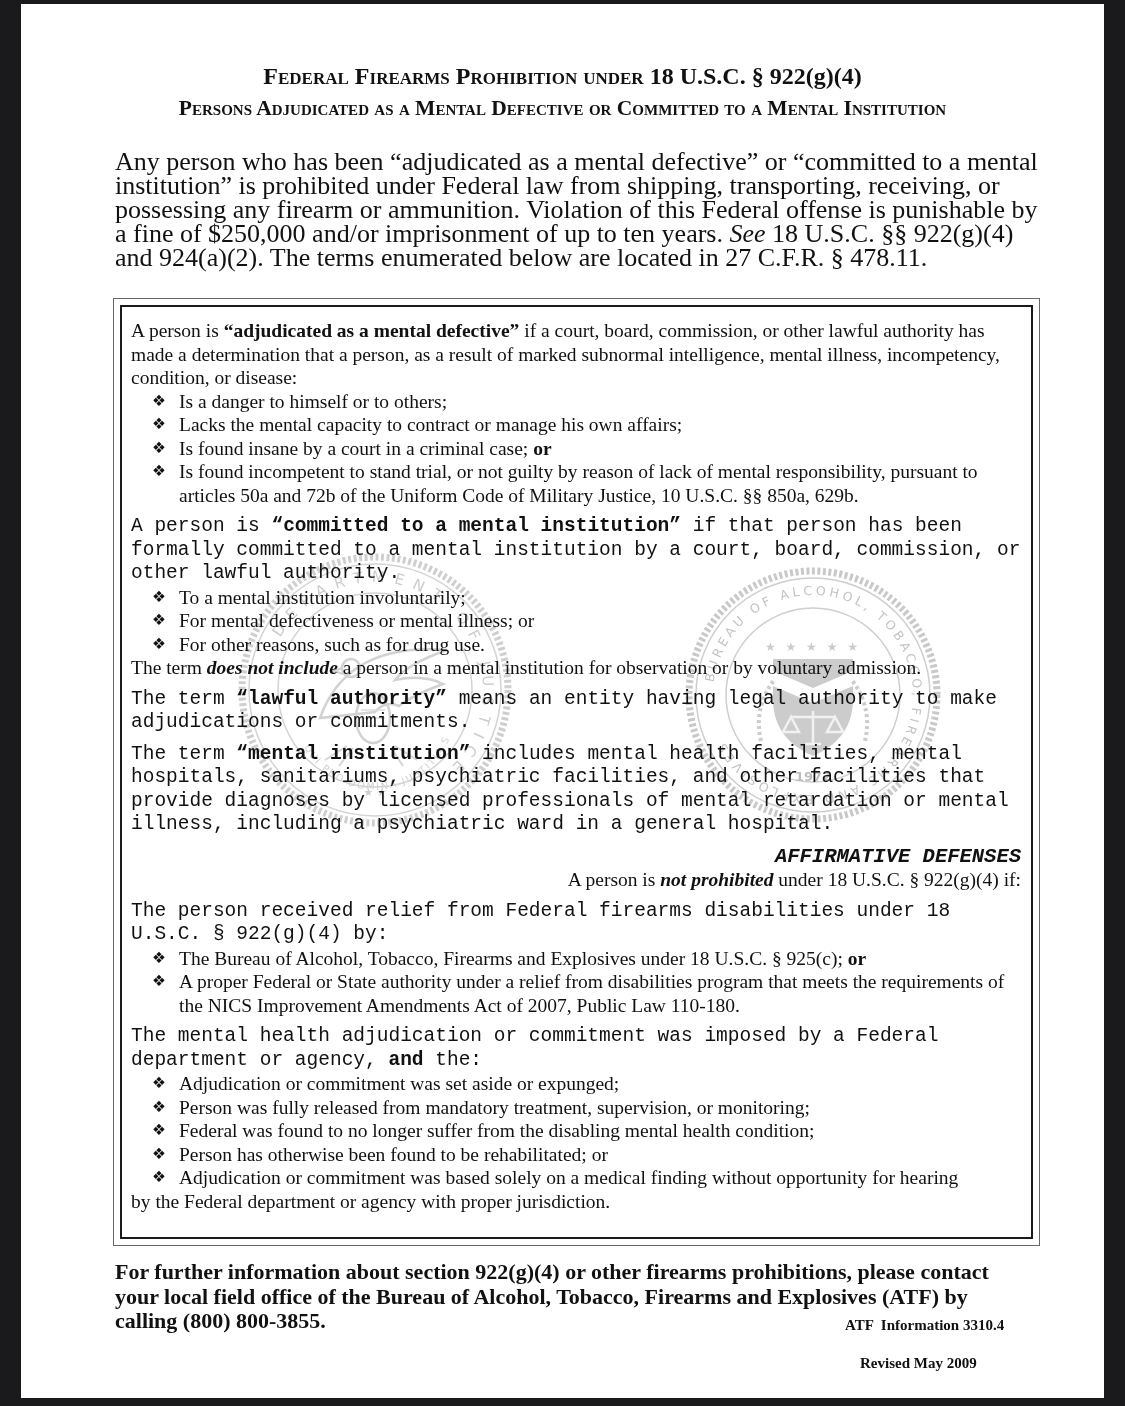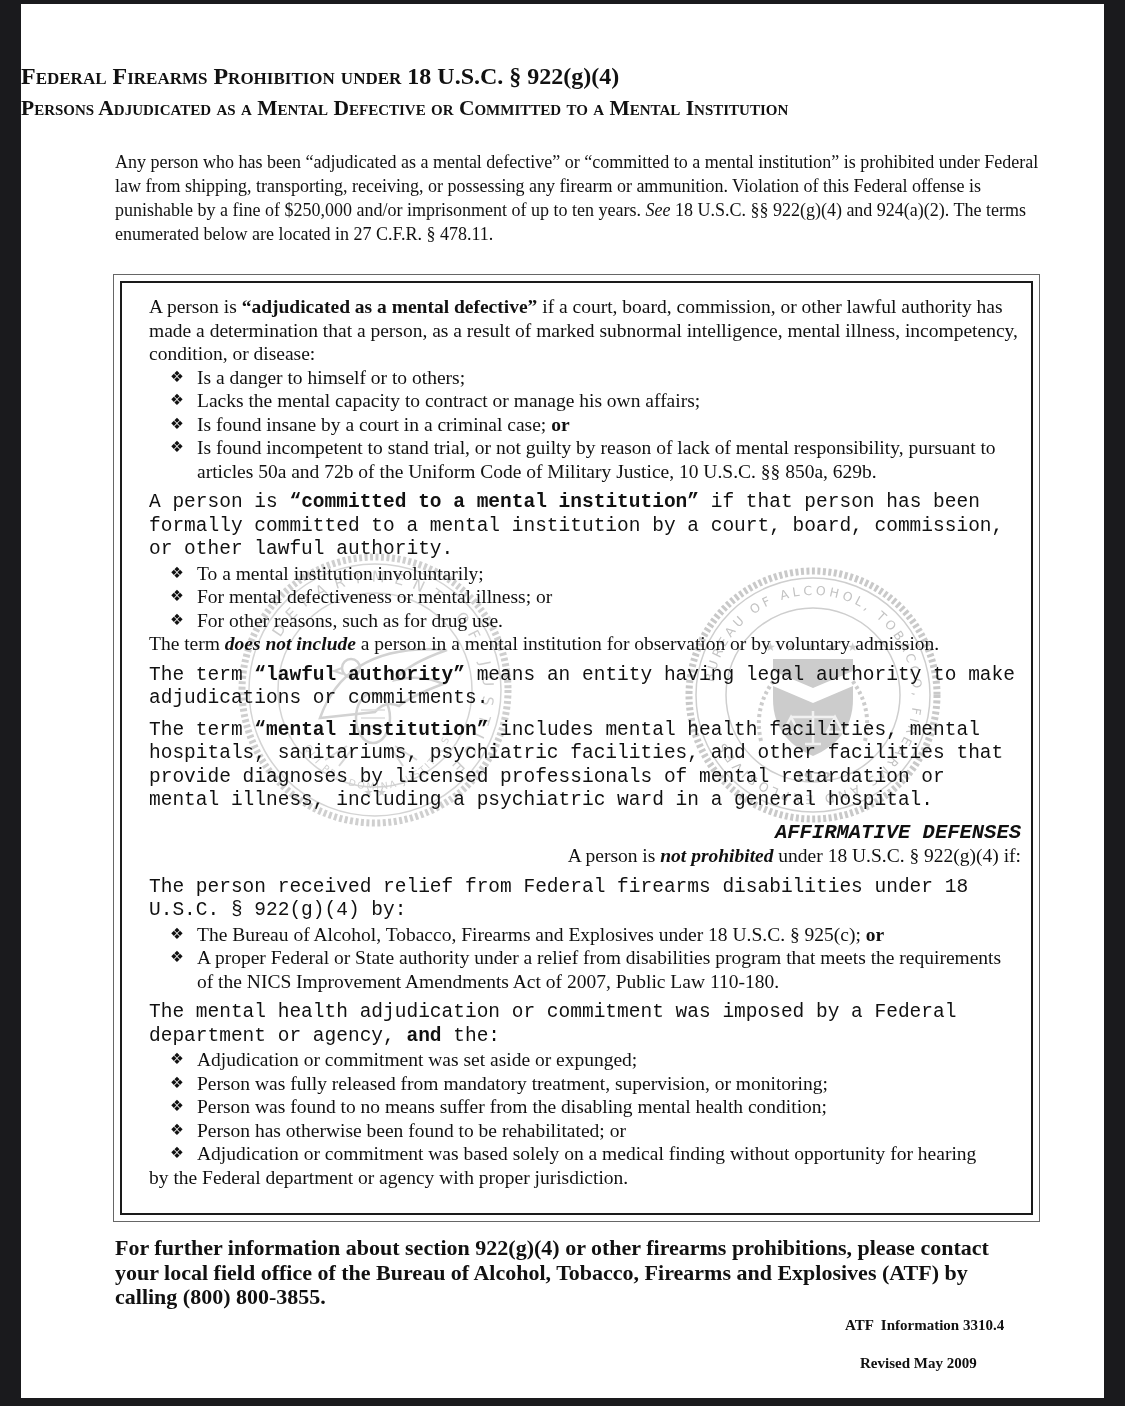--- a/index.html
+++ b/index.html
@@ -12,42 +12,42 @@
     overflow:hidden;
   }
   .page {
     position:absolute; left:21px; top:4px;
     width:1083px; height:1394px;
     background:#ffffff;
   }
   .content { position:relative; z-index:2; }
   .watermark { position:absolute; z-index:1; pointer-events:none; }
 
-  .title-block { text-align:left; margin-top:57px; line-height:31px; }
+  .title-block { text-align:center; margin-top:57px; line-height:31px; }
   .title-1 { font-size:24px; }
   .title-2 { font-size:21.5px; margin-top:1px; }
   .sc { font-variant:small-caps; }
   .b  { font-weight:bold; }
   .i  { font-style:italic; }
 
   .intro {
     margin:26px 62px 0 94px;
-    font-size:18px; line-height:24px;
+    font-size:26px; line-height:24px;
     text-align:left;
   }
 
   .defbox-outer {
     margin:28px 64px 0 92px;
     border:1px solid #666;
     padding:6px;
     background:transparent;
   }
   .defbox-inner {
     border:2px solid #1a1a1a;
-    padding:12px 10px 24px 27px;
+    padding:12px 10px 24px 9px;
     min-height:860px;
     font-size:19.5px; line-height:23.5px;
     background:transparent;
   }
   .bpara { margin:0; }
   .bpara.gap { margin-top:8px;font-family:Liberation Mono, monospace; }
   .bpara.center { text-align:right; }
   .bpara.center.hd { font-size:20.5px; }
   .bullets { margin:0; }
   .bullet-row { display:flex; }
@@ -199,21 +199,21 @@
             <div class="bullet-row">
               <span class="glyph">❖</span>
               <span class="btext"><span>Adjudication or commitment was set aside or expunged;</span></span>
             </div>
             <div class="bullet-row">
               <span class="glyph">❖</span>
               <span class="btext"><span>Person was fully released from mandatory treatment, supervision, or monitoring;</span></span>
             </div>
             <div class="bullet-row">
               <span class="glyph">❖</span>
-              <span class="btext"><span>Person was found to no means suffer from the disabling mental health condition;</span></span>
+              <span class="btext"><span>Federal was found to no longer suffer from the disabling mental health condition;</span></span>
             </div>
             <div class="bullet-row">
               <span class="glyph">❖</span>
               <span class="btext"><span>Person has otherwise been found to be rehabilitated; or</span></span>
             </div>
             <div class="bullet-row">
               <span class="glyph">❖</span>
               <span class="btext"><span>Adjudication or commitment was based solely on a medical finding without opportunity for hearing</span></span>
             </div>
           </div>

